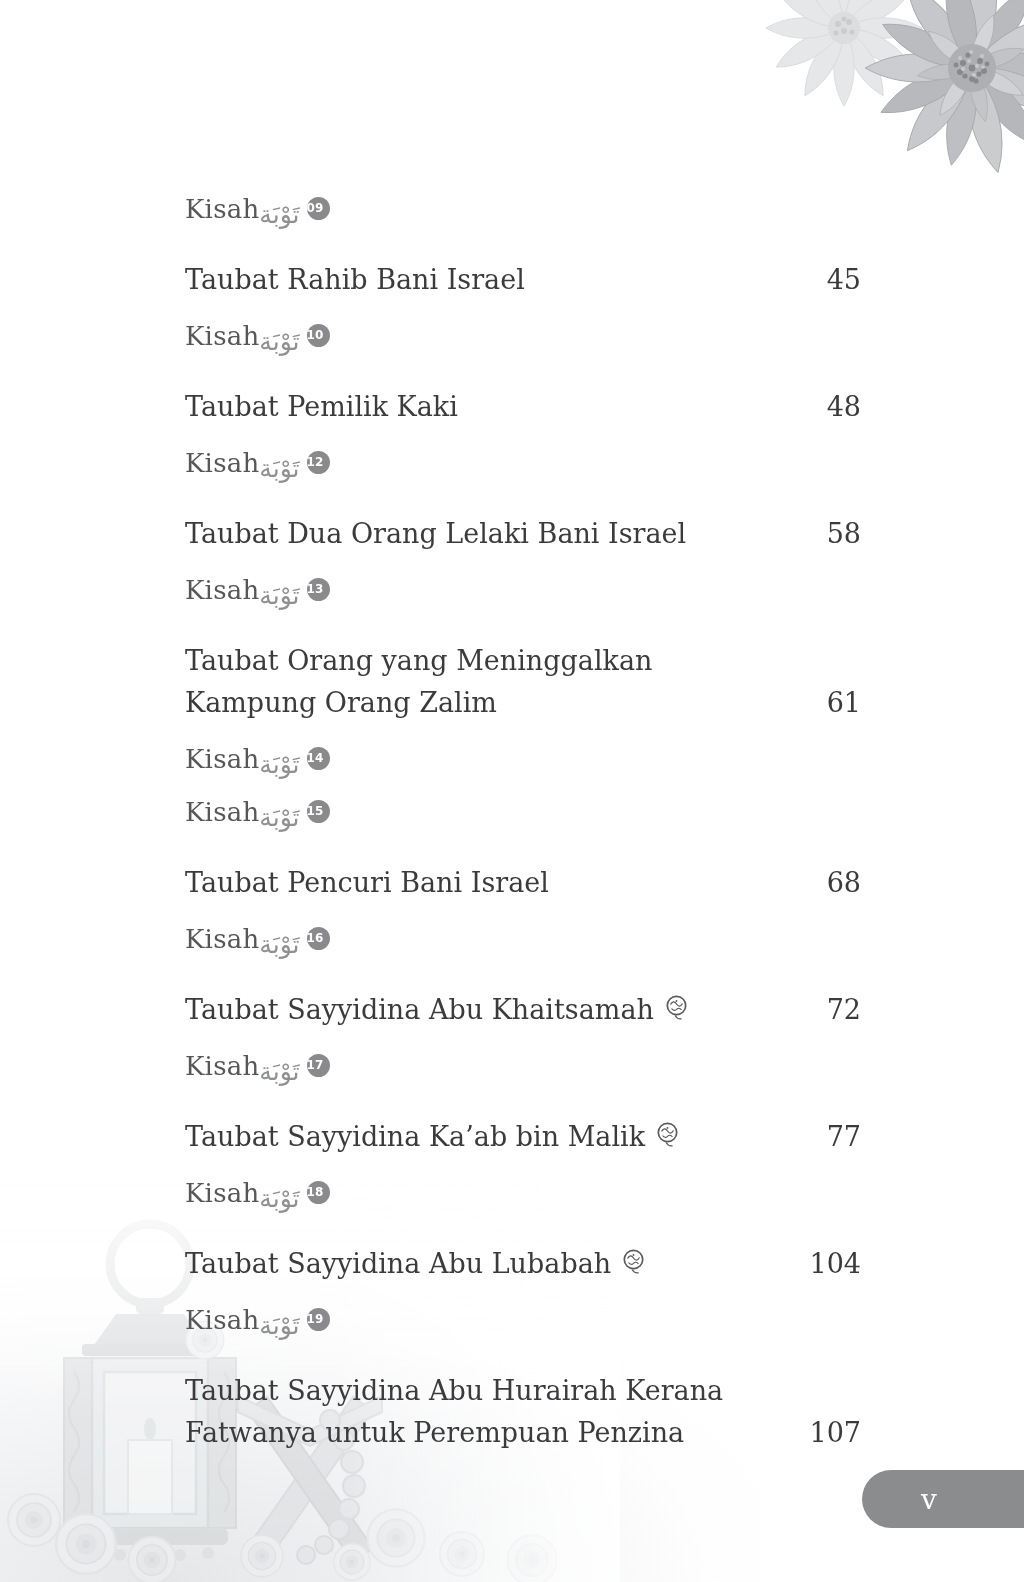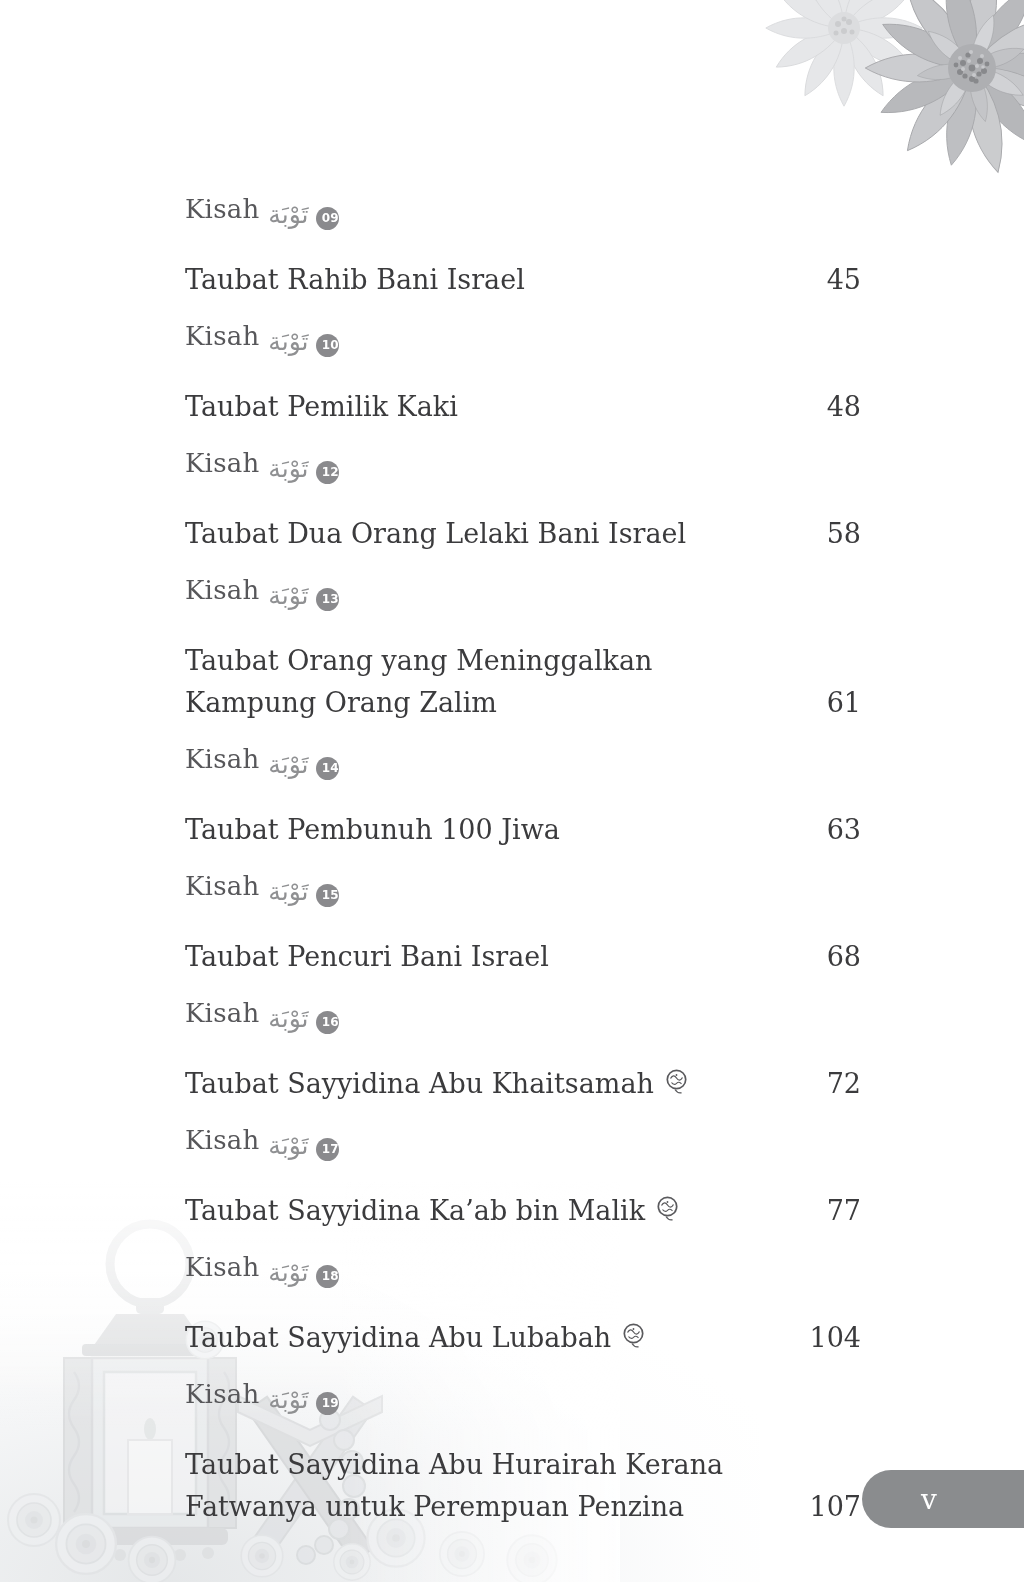--- a/index.html
+++ b/index.html
@@ -18,28 +18,28 @@
   }
   .lantern-wrap{position:absolute;left:0;bottom:0;width:620px;height:400px;overflow:hidden;}
 
   
   .toc{position:absolute;left:185px;top:194px;width:676px;}
   .entry{margin-bottom:20px;}
   .kisah-line{height:33px;white-space:nowrap;}
   .kisah-word{font-size:26px;color:var(--label_gray);letter-spacing:.2px;}
   .callig{
     font-family:"DejaVu Sans","Liberation Sans",sans-serif;
-    font-size:25px;color:var(--calligraphy_gray);margin-left:9px;
+    font-size:25px;color:var(--calligraphy_gray);
     position:relative;top:5px;
   }
   .badge{
     display:inline-block;width:23px;height:23px;border-radius:50%;
     background:var(--badge_bg);color:var(--badge_text);
     font:700 12px/23px "DejaVu Sans","Liberation Sans",sans-serif;
-    text-align:right;margin-left:7px;vertical-align:top;position:relative;top:13px;
+    text-align:left;margin-left:7px;vertical-align:top;position:relative;top:3px;
   }
   .title-row{display:flex;align-items:flex-end;margin-top:32px;}
   .title{flex:1;font-size:27px;line-height:42px;color:var(--title_text);white-space:pre-line;}
   .honorific{display:inline-block;margin-left:10px;position:relative;top:3px;}
   .pagenum{font-size:27px;line-height:42px;color:var(--title_text);margin-left:16px;}
 
   
   .page-tab{
     position:absolute;top:1470px;left:862px;right:0;height:58px;
     background:var(--page_tab_bg);border-radius:29px 0 0 29px;
@@ -255,24 +255,20 @@
       <span class="title"><span>Taubat Orang yang Meninggalkan
 Kampung Orang Zalim</span></span>
       <span class="pagenum">61</span>
     </div>
   </div>
 
   <div class="entry">
     <div class="kisah-line">
       <span class="kisah-word">Kisah</span><span class="callig">تَوْبَة</span><span class="badge">14</span>
     </div>
-    <div class="title-row">
-      <span class="title"><span>Taubat Pembunuh 100 Jiwa</span></span>
-      <span class="pagenum">63</span>
-    </div>
   </div>
 
   <div class="entry">
     <div class="kisah-line">
       <span class="kisah-word">Kisah</span><span class="callig">تَوْبَة</span><span class="badge">15</span>
     </div>
     <div class="title-row">
       <span class="title"><span>Taubat Pencuri Bani Israel</span></span>
       <span class="pagenum">68</span>
     </div>

